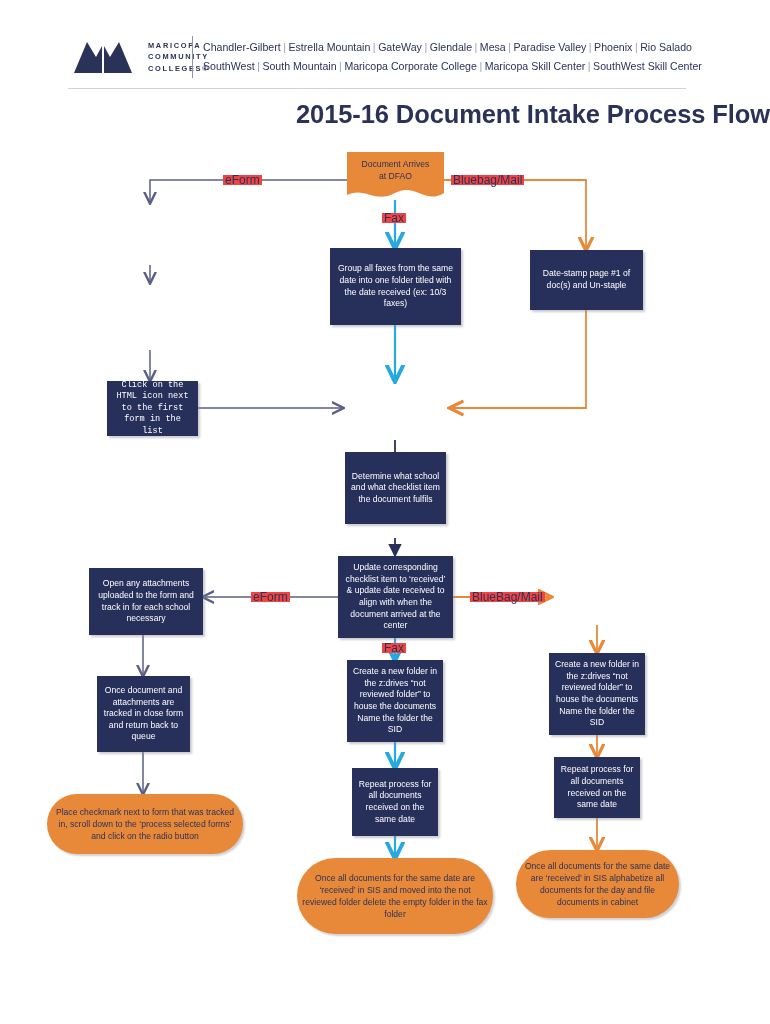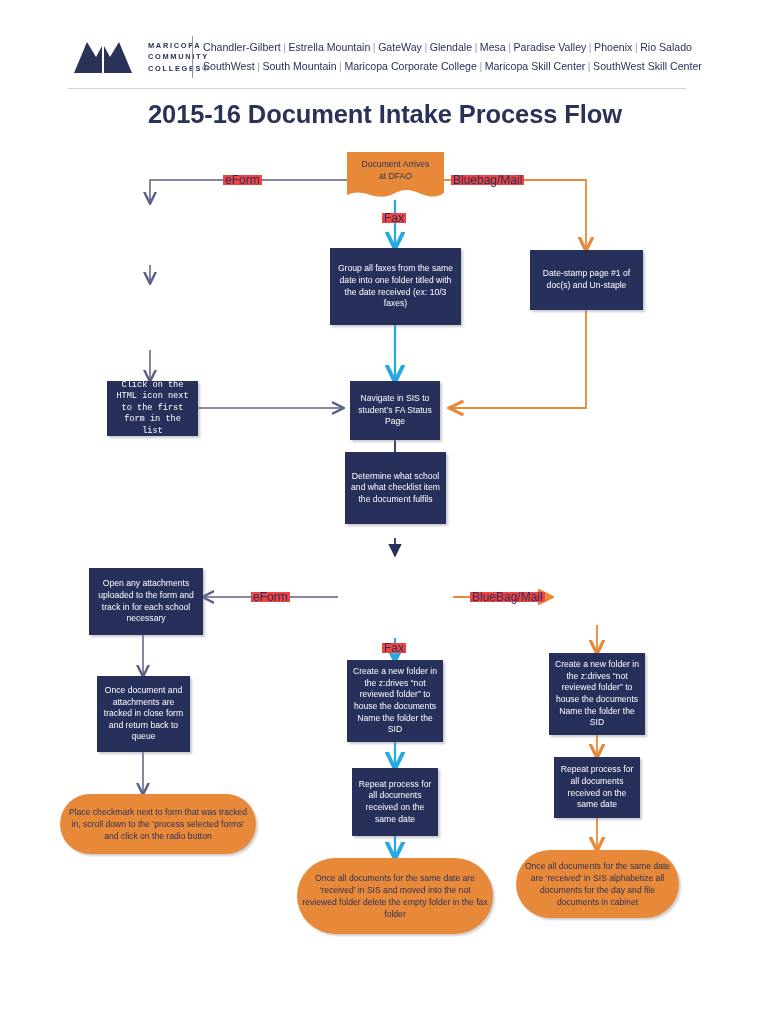--- a/index.html
+++ b/index.html
@@ -66,21 +66,21 @@
     left: 68px; top: 88px;
     width: 618px; height: 1px;
     background: #cfd2de;
   }
 
   
   #page-title {
     position: absolute;
     left: 0; top: 100px;
     width: 770px;
-    text-align: center;
+    text-align: right;
     font-size: 25.5px;
     font-weight: bold;
     color: #2b3258;
     letter-spacing: -0.1px;
   }
 
   
   #flow {
     position: absolute;
     left: 0; top: 0;
@@ -257,38 +257,38 @@
   </div>
 
   <div class="node node-process" style="left:330px; top:248px; width:131px; height:77px;">
     <span>Group all faxes from the same date into one folder titled with the date received (ex: 10/3 faxes)</span>
   </div>
 
   <div class="node node-process" style="left:530px; top:250px; width:113px; height:60px;">
     <span>Date-stamp page #1 of doc(s) and Un-staple</span>
   </div>
 
-  <div class="node node-process" style="left:350px; top:381px; width:90px; height:59px;">
-    <span>Navigate in SIS to student’s FA Status Page</span>
-  </div>
 
   <div class="node node-process" style="left:345px; top:452px; width:101px; height:72px;">
     <span>Determine what school and what checklist item the document fulfils</span>
   </div>
 
+  <div class="node node-process" style="left:338px; top:556px; width:115px; height:82px;">
+    <span>Update corresponding checklist item to ‘received’ &amp; update date received to align with when the document arrived at the center</span>
+  </div>
 
   <div class="node node-process" style="left:89px; top:568px; width:114px; height:67px;">
     <span>Open any attachments uploaded to the form and track in for each school necessary</span>
   </div>
 
   <div class="node node-process" style="left:97px; top:676px; width:93px; height:76px;">
     <span>Once document and attachments are tracked in close form and return back to queue</span>
   </div>
 
-  <div class="node node-term" style="left:60px; top:794px; width:196px; height:60px;">
+  <div class="node node-term" style="left:47px; top:794px; width:196px; height:60px;">
     <span>Place checkmark next to form that was tracked in, scroll down to the ‘process selected forms’ and click on the radio button</span>
   </div>
 
 
   <div class="node node-process" style="left:347px; top:660px; width:96px; height:82px;">
     <span>Create a new folder in the z:drives “not reviewed folder” to house the documents Name the folder the SID</span>
   </div>
 
   <div class="node node-process" style="left:352px; top:768px; width:86px; height:68px;">
     <span>Repeat process for all documents received on the same date</span>

